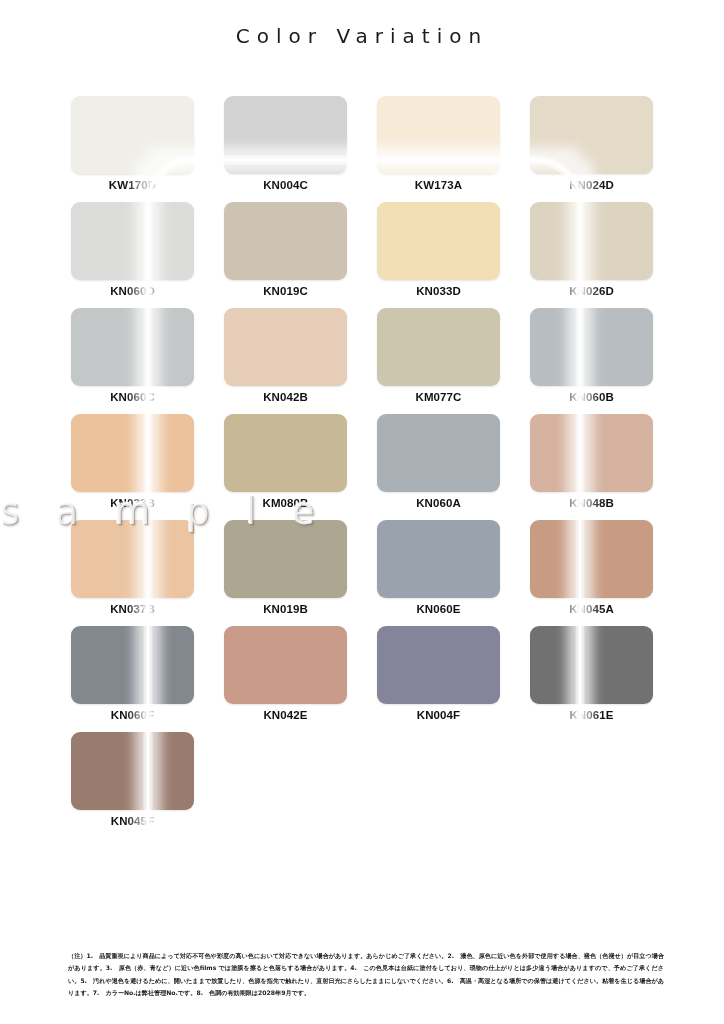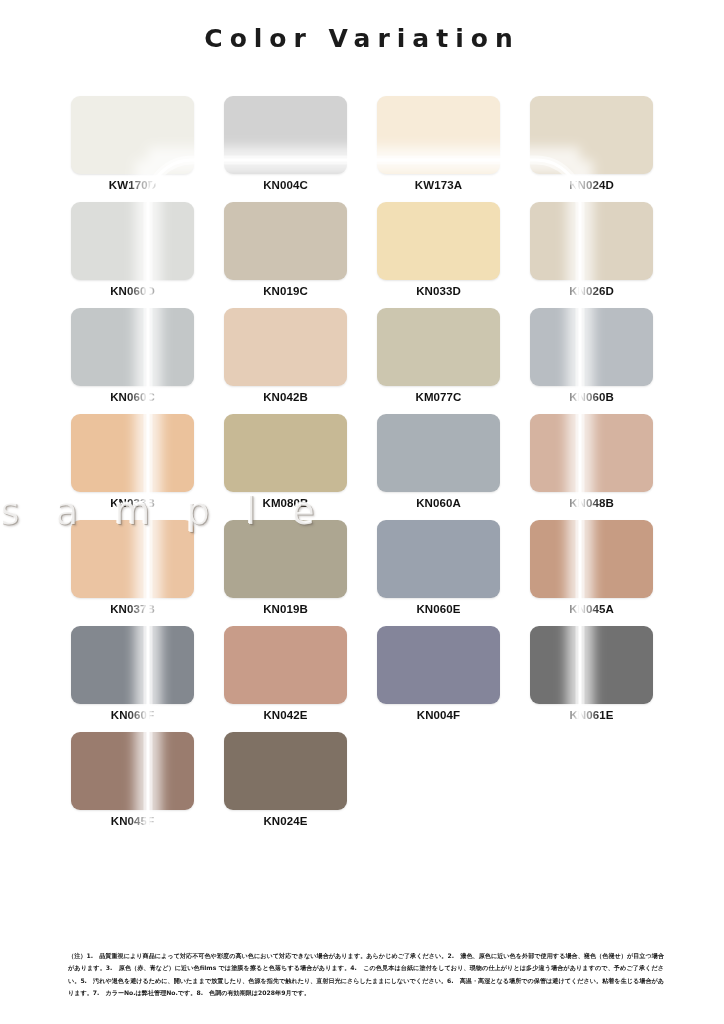--- a/index.html
+++ b/index.html
@@ -17,22 +17,22 @@
   }
 
   
   #page-title {
     position: absolute;
     top: 24px;
     left: 0;
     width: 724px;
     text-align: center;
     font-family: "DejaVu Sans", sans-serif;
-    font-size: 25px;
-    font-weight: 700;
+    font-size: 20px;
+    font-weight: 400;
     letter-spacing: 7px;
     color: #1b1b1b;
     white-space: nowrap;
   }
 
   
   #swatch-grid {
     position: absolute;
     top: 96px;
     left: 71px;
@@ -210,24 +210,20 @@
       <div class="swatch-label">KN004F</div>
     </div>
     <div class="swatch-cell">
       <div class="swatch-chip" style="background: rgb(113, 113, 113);"></div>
       <div class="swatch-label">KN061E</div>
     </div>
     <div class="swatch-cell">
       <div class="swatch-chip" style="background: rgb(154, 124, 110);"></div>
       <div class="swatch-label">KN045F</div>
     </div>
-    <div class="swatch-cell">
-      <div class="swatch-chip" style="background: rgb(127, 113, 100);"></div>
-      <div class="swatch-label">KN024E</div>
-    </div>
   </div>
 
 <svg id="ribbon-overlay" viewBox="0 0 724 1024" xmlns="http://www.w3.org/2000/svg">
   <defs>
     <filter id="ribbonBlur" x="-20%" y="-20%" width="140%" height="140%">
       <feGaussianBlur stdDeviation="6"></feGaussianBlur>
     </filter>
   </defs>
 
   <path d="M 580,160 L 580,884 M 148,160 L 148,884 M 148,160 L 580,160 M 148,884 L 580,884" fill="none" stroke="rgba(255,255,255,0.72)" stroke-width="26" filter="url(#ribbonBlur)"></path>

